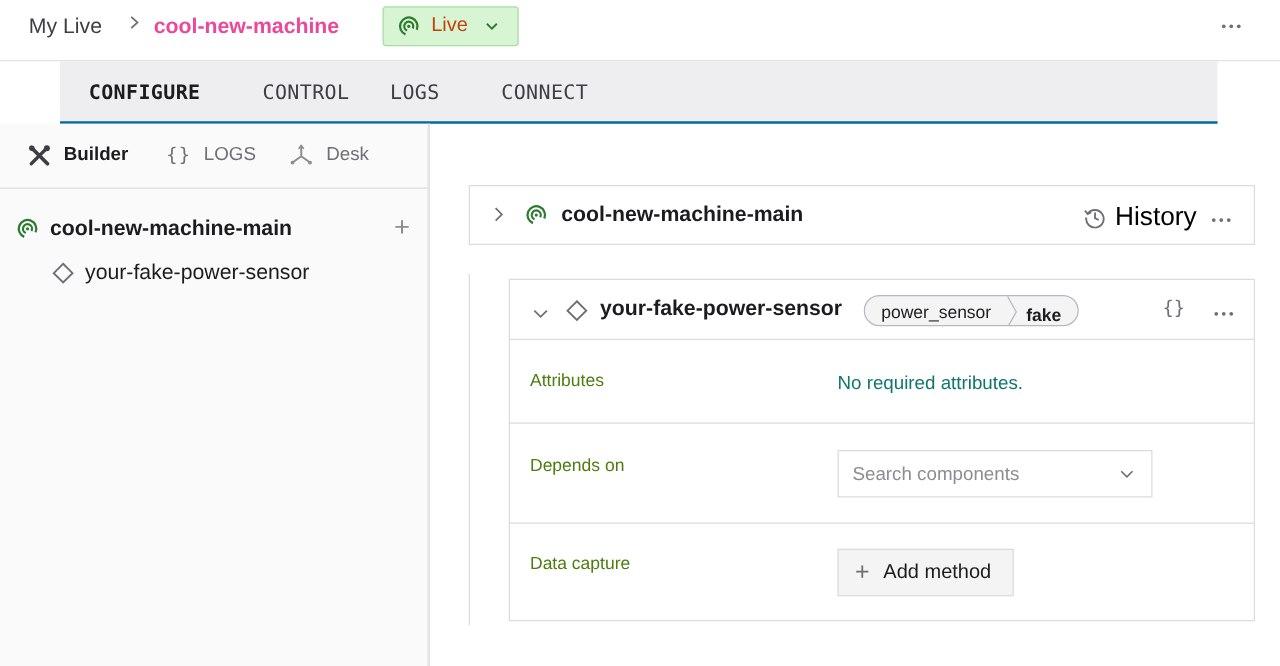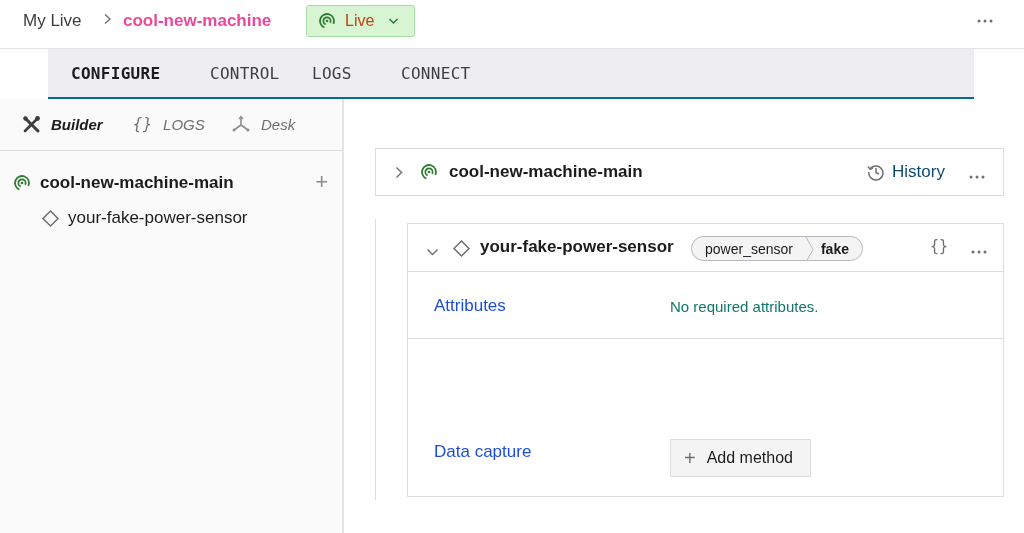--- a/index.html
+++ b/index.html
@@ -19,55 +19,55 @@
     .more-top { position: absolute; left: 975px; top: 12px; width: 20px; height: 18px; display: flex; align-items: center; justify-content: center; cursor: pointer; }
 
     
     .tabbar { position: absolute; left: 0; top: 49px; width: 926px; height: 50px; background: #eeeef1; border-bottom: 2px solid #0369a1; margin-left: 48px; }
     .tab { position: absolute; top: 15px; font-family: "DejaVu Sans Mono", "Liberation Mono", monospace; font-size: 16px; color: #3d3d42; letter-spacing: 0.3px; cursor: pointer; }
     .tab.active { font-weight: bold; color: #1c1c1e; }
 
     
     .sidebar { position: absolute; left: 0; top: 99px; width: 344px; height: 434px; background: #fafafa; border-right: 2px solid #e3e3e6; }
     .subtabs { position: absolute; left: 0; top: 0; width: 342px; height: 52px; border-bottom: 1px solid #dcdce0; }
-    .subtab { position: absolute; top: 16px; display: flex; align-items: center; font-size: 15px; color: #6e6e75; cursor: pointer; font-style: italic; }
+    .subtab { position: absolute; top: 16px; display: flex; align-items: flex-start; font-size: 15px; color: #6e6e75; cursor: pointer; }
     .subtab.active { color: #1c1c1e; font-weight: bold; }
     .subtab .sicon { margin-right: 10px; display: inline-flex; }
     .tree-root { position: absolute; left: 13px; top: 74px; width: 315px; display: flex; align-items: center; cursor: pointer; }
     .tree-root .label { margin-left: 9px; font-size: 17px; font-weight: bold; color: #1c1c1e; }
     .tree-root .add { position: absolute; right: 0; top: -1px; font-size: 22px; color: #8c8c93; line-height: 20px; cursor: pointer; }
     .tree-child { position: absolute; left: 41px; top: 109px; display: flex; align-items: center; cursor: pointer; }
     .tree-child .label { margin-left: 8px; font-size: 17px; color: #1c1c1e; }
 
     
     .machine-card { position: absolute; left: 375px; top: 148px; width: 629px; height: 48px; border: 1px solid #dcdce0; background: #fff; }
     .machine-card .chev { position: absolute; left: 19px; top: 16px; }
     .machine-card .live-icon { position: absolute; left: 44px; top: 14px; }
     .machine-card .title { position: absolute; left: 73px; top: 13px; font-size: 17px; font-weight: bold; color: #1c1c1e; }
-    .history-btn { position: absolute; left: 491px; top: 13px; display: flex; align-items: center; font-size: 17px; color: #0c4a6e; cursor: pointer; }
+    .history-btn { position: absolute; left: 491px; top: 13px; display: flex; align-items: center; font-size: 21px; color: #000000; cursor: pointer; }
     .history-btn .hicon { margin-right: 7px; display: inline-flex; }
     .machine-card .more { position: absolute; left: 593px; top: 16px; cursor: pointer; }
 
     .guide-line { position: absolute; left: 375px; top: 219px; width: 1px; height: 281px; background: #dcdce0; }
 
     .component-card { position: absolute; left: 407px; top: 223px; width: 597px; height: 274px; border: 1px solid #dcdce0; background: #fff; }
     .comp-header { position: absolute; left: 0; top: 0; width: 595px; height: 48px; border-bottom: 1px solid #dcdce0; }
     .comp-header .chev { position: absolute; left: 18px; top: 18px; cursor: pointer; }
     .comp-header .diamond { position: absolute; left: 44px; top: 15px; }
     .comp-header .title { position: absolute; left: 72px; top: 13px; font-size: 17px; font-weight: bold; color: #1c1c1e; }
-    .type-pill { position: absolute; left: 283px; top: 12px; height: 25px; border: 1px solid #b8b8bf; border-radius: 13px; background: #f4f4f5; display: flex; align-items: center; font-size: 14px; color: #1c1c1e; overflow: hidden; }
+    .type-pill { position: absolute; left: 283px; top: 12px; height: 25px; border: 1px solid #b8b8bf; border-radius: 13px; background: #f4f4f5; display: flex; align-items: flex-end; font-size: 14px; color: #1c1c1e; overflow: hidden; }
     .type-pill .seg1 { padding: 0 12px 0 13px; position: relative; height: 100%; display: flex; align-items: center; }
     .type-pill .sep { width: 10px; height: 100%; display: flex; }
     .type-pill .seg2 { padding: 0 13px 0 6px; font-weight: bold; }
     .comp-header .json-btn { position: absolute; left: 522px; top: 13px; font-size: 15px; color: #6e6e75; font-family: "DejaVu Sans Mono", monospace; cursor: pointer; }
     .comp-header .more { position: absolute; left: 563px; top: 16px; cursor: pointer; }
 
     .row { position: absolute; left: 0; width: 595px; border-bottom: 1px solid #dcdce0; }
     .row:last-child { border-bottom: none; text-align: right; }
-    .row .rlabel { position: absolute; left: 26px; font-size: 17px; color: #1d4ed8; }
+    .row .rlabel { position: absolute; left: 16px; font-size: 14px; color: #4d7c0f; }
     .row-attrs { top: 49px; height: 66px; }
     .row-attrs .rlabel { top: 23px; }
     .row-attrs .rvalue { position: absolute; left: 262px; top: 25px; font-size: 15px; color: #0f766e; }
     .row-depends { top: 115px; height: 80px; }
     .row-depends .rlabel { top: 25px; }
     .search-select { position: absolute; left: 262px; top: 21px; width: 252px; height: 38px; border: 1px solid #dcdce0; background: #fff; display: flex; align-items: center; padding-left: 11px; cursor: pointer; }
     .search-select .ph { font-size: 15px; color: #8c8c93; flex: 1; }
     .search-select .chev { margin-right: 14px; display: inline-flex; }
     .row-capture { top: 195px; height: 78px; border-bottom: none; }
     .row-capture .rlabel { top: 23px; }
@@ -235,20 +235,31 @@
           <circle cx="14" cy="2" r="1.5" fill="#6e6e75"></circle>
         </svg>
     </span>
   </div>
 
   <div class="row row-attrs">
     <span class="rlabel">Attributes</span>
     <span class="rvalue">No required attributes.</span>
   </div>
 
+  <div class="row row-depends">
+    <span class="rlabel">Depends on</span>
+    <div class="search-select">
+      <span class="ph">Search components</span>
+      <span class="chev">
+        <svg width="11" height="7" viewBox="0 0 11 7">
+            <path d="M1 1 L5.5 5.5 L10 1" fill="none" stroke="#6e6e75" stroke-width="1.3"></path>
+          </svg>
+      </span>
+    </div>
+  </div>
 
   <div class="row row-capture">
     <span class="rlabel">Data capture</span>
     <div class="add-method">
       <span class="plus">+</span>
       <span>Add method</span>
     </div>
   </div>
 </div>
 

